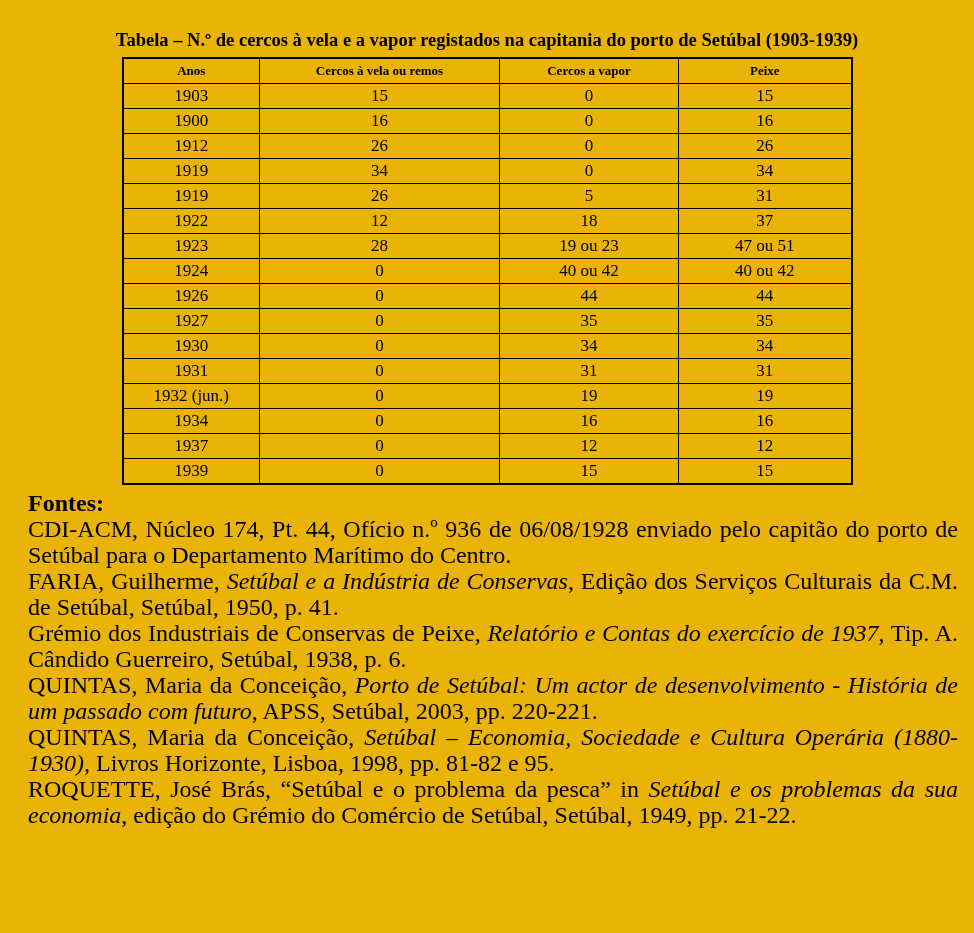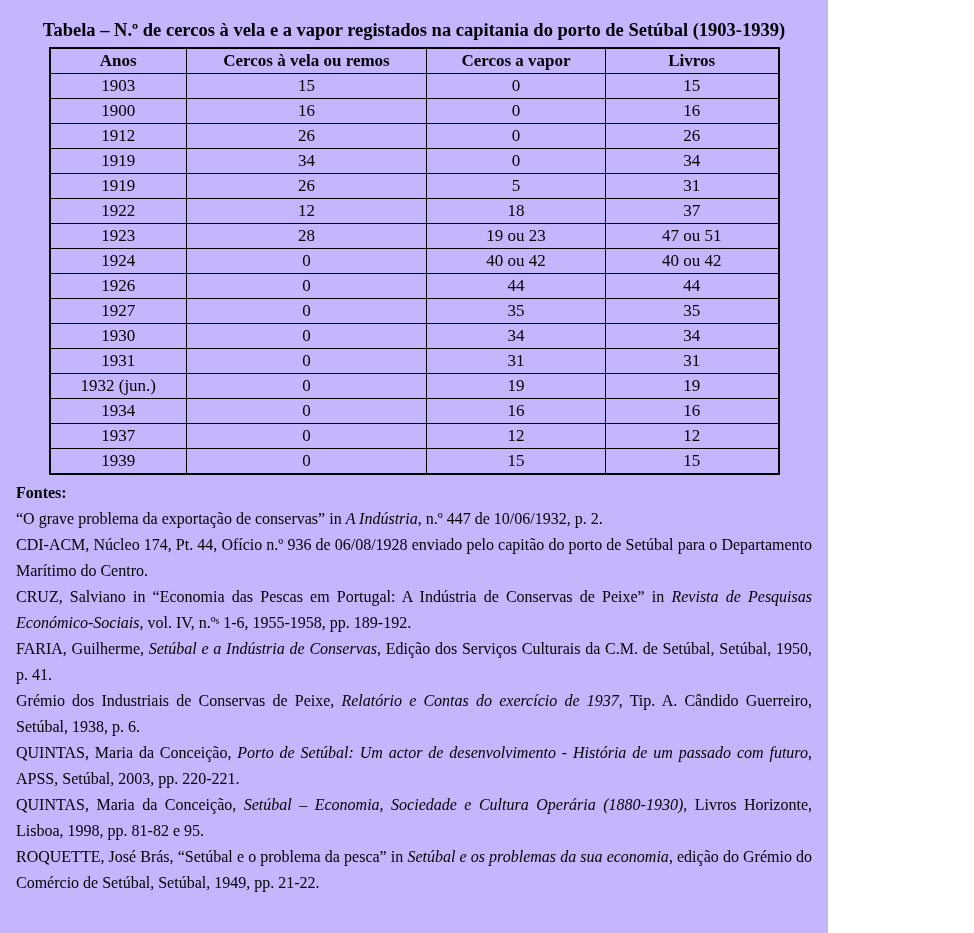--- a/index.html
+++ b/index.html
@@ -1,27 +1,27 @@
 <!DOCTYPE html>
 <html><head>
 <meta charset="utf-8">
 <style>
   html, body {
     margin: 0;
     padding: 0;
     background: #ffffff;
   }
   .page {
-    width: 828px;
+    width: 974px;
     height: 933px;
-    background: #c4b5fd;
+    background: #eab308;
     color: #000000;
     font-family: "Liberation Serif", "DejaVu Serif", serif;
     box-sizing: border-box;
-    padding-top: 19px;
+    padding-top: 29px;
     overflow: hidden;
   }
   .doc-title {
     text-align: center;
     font-weight: bold;
     font-size: 18.5px;
     line-height: 22px;
     margin: 0 20px 6px 20px;
     letter-spacing: 0px;
   }
@@ -37,32 +37,32 @@
     border: 1px solid #000000;
     text-align: center;
     vertical-align: middle;
     font-size: 17px;
     height: 24px;
     padding: 0;
     line-height: 1.1;
   }
   table.data-table th {
     font-weight: bold;
-    font-size: 17px;
+    font-size: 13px;
   }
   td.b {
     font-weight: normal;
   }
   col.c-anos  { width: 137px; }
   col.c-vela  { width: 240px; }
   col.c-vapor { width: 179px; }
   col.c-total { width: 173px; }
   .sources {
-    margin: 5px 16px 0 16px;
-    font-size: 16px;
+    margin: 5px 16px 0 28px;
+    font-size: 24px;
     line-height: 26px;
     text-align: justify;
   }
   .sources-heading {
     font-weight: bold;
     margin: 0;
   }
   p.source {
     margin: 0;
     padding: 0;
@@ -83,21 +83,21 @@
       <col class="c-anos">
       <col class="c-vela">
       <col class="c-vapor">
       <col class="c-total">
     </colgroup>
     <thead>
       <tr>
         <th>Anos</th>
         <th>Cercos à vela ou remos</th>
         <th>Cercos a vapor</th>
-        <th>Livros</th>
+        <th>Peixe</th>
       </tr>
     </thead>
     <tbody>
         <tr>
           <td class="b">1903</td>
           <td>15</td>
           <td>0</td>
           <td class="b">15</td>
         </tr>
         <tr>
@@ -189,23 +189,21 @@
           <td>0</td>
           <td>15</td>
           <td class="b">15</td>
         </tr>
       </tbody>
   </table>
 
   <div class="sources">
     <p class="sources-heading">Fontes:</p>
     <div>
-        <p class="source"><span>“O grave problema da exportação de conservas” in </span><em>A Indústria</em><span>, n.º 447 de 10/06/1932, p. 2.</span></p>
         <p class="source"><span>CDI-ACM, Núcleo 174, Pt. 44, Ofício n.º 936 de 06/08/1928 enviado pelo capitão do porto de Setúbal para o Departamento Marítimo do Centro.</span></p>
-        <p class="source"><span>CRUZ, Salviano in “Economia das Pescas em Portugal: A Indústria de Conservas de Peixe” in </span><em>Revista de Pesquisas Económico-Sociais</em><span>, vol. IV, n.ºˢ 1-6, 1955-1958, pp. 189-192.</span></p>
         <p class="source"><span>FARIA, Guilherme, </span><em>Setúbal e a Indústria de Conservas</em><span>, Edição dos Serviços Culturais da C.M. de Setúbal, Setúbal, 1950, p. 41.</span></p>
         <p class="source"><span>Grémio dos Industriais de Conservas de Peixe, </span><em>Relatório e Contas do exercício de 1937</em><span>, Tip. A. Cândido Guerreiro, Setúbal, 1938, p. 6.</span></p>
         <p class="source"><span>QUINTAS, Maria da Conceição, </span><em>Porto de Setúbal: Um actor de desenvolvimento - História de um passado com futuro</em><span>, APSS, Setúbal, 2003, pp. 220-221.</span></p>
         <p class="source"><span>QUINTAS, Maria da Conceição, </span><em>Setúbal – Economia, Sociedade e Cultura Operária (1880-1930)</em><span>, Livros Horizonte, Lisboa, 1998, pp. 81-82 e 95.</span></p>
         <p class="source"><span>ROQUETTE, José Brás, “Setúbal e o problema da pesca” in </span><em>Setúbal e os problemas da sua economia</em><span>, edição do Grémio do Comércio de Setúbal, Setúbal, 1949, pp. 21-22.</span></p>
       </div>
   </div>
 
 </div>
 

